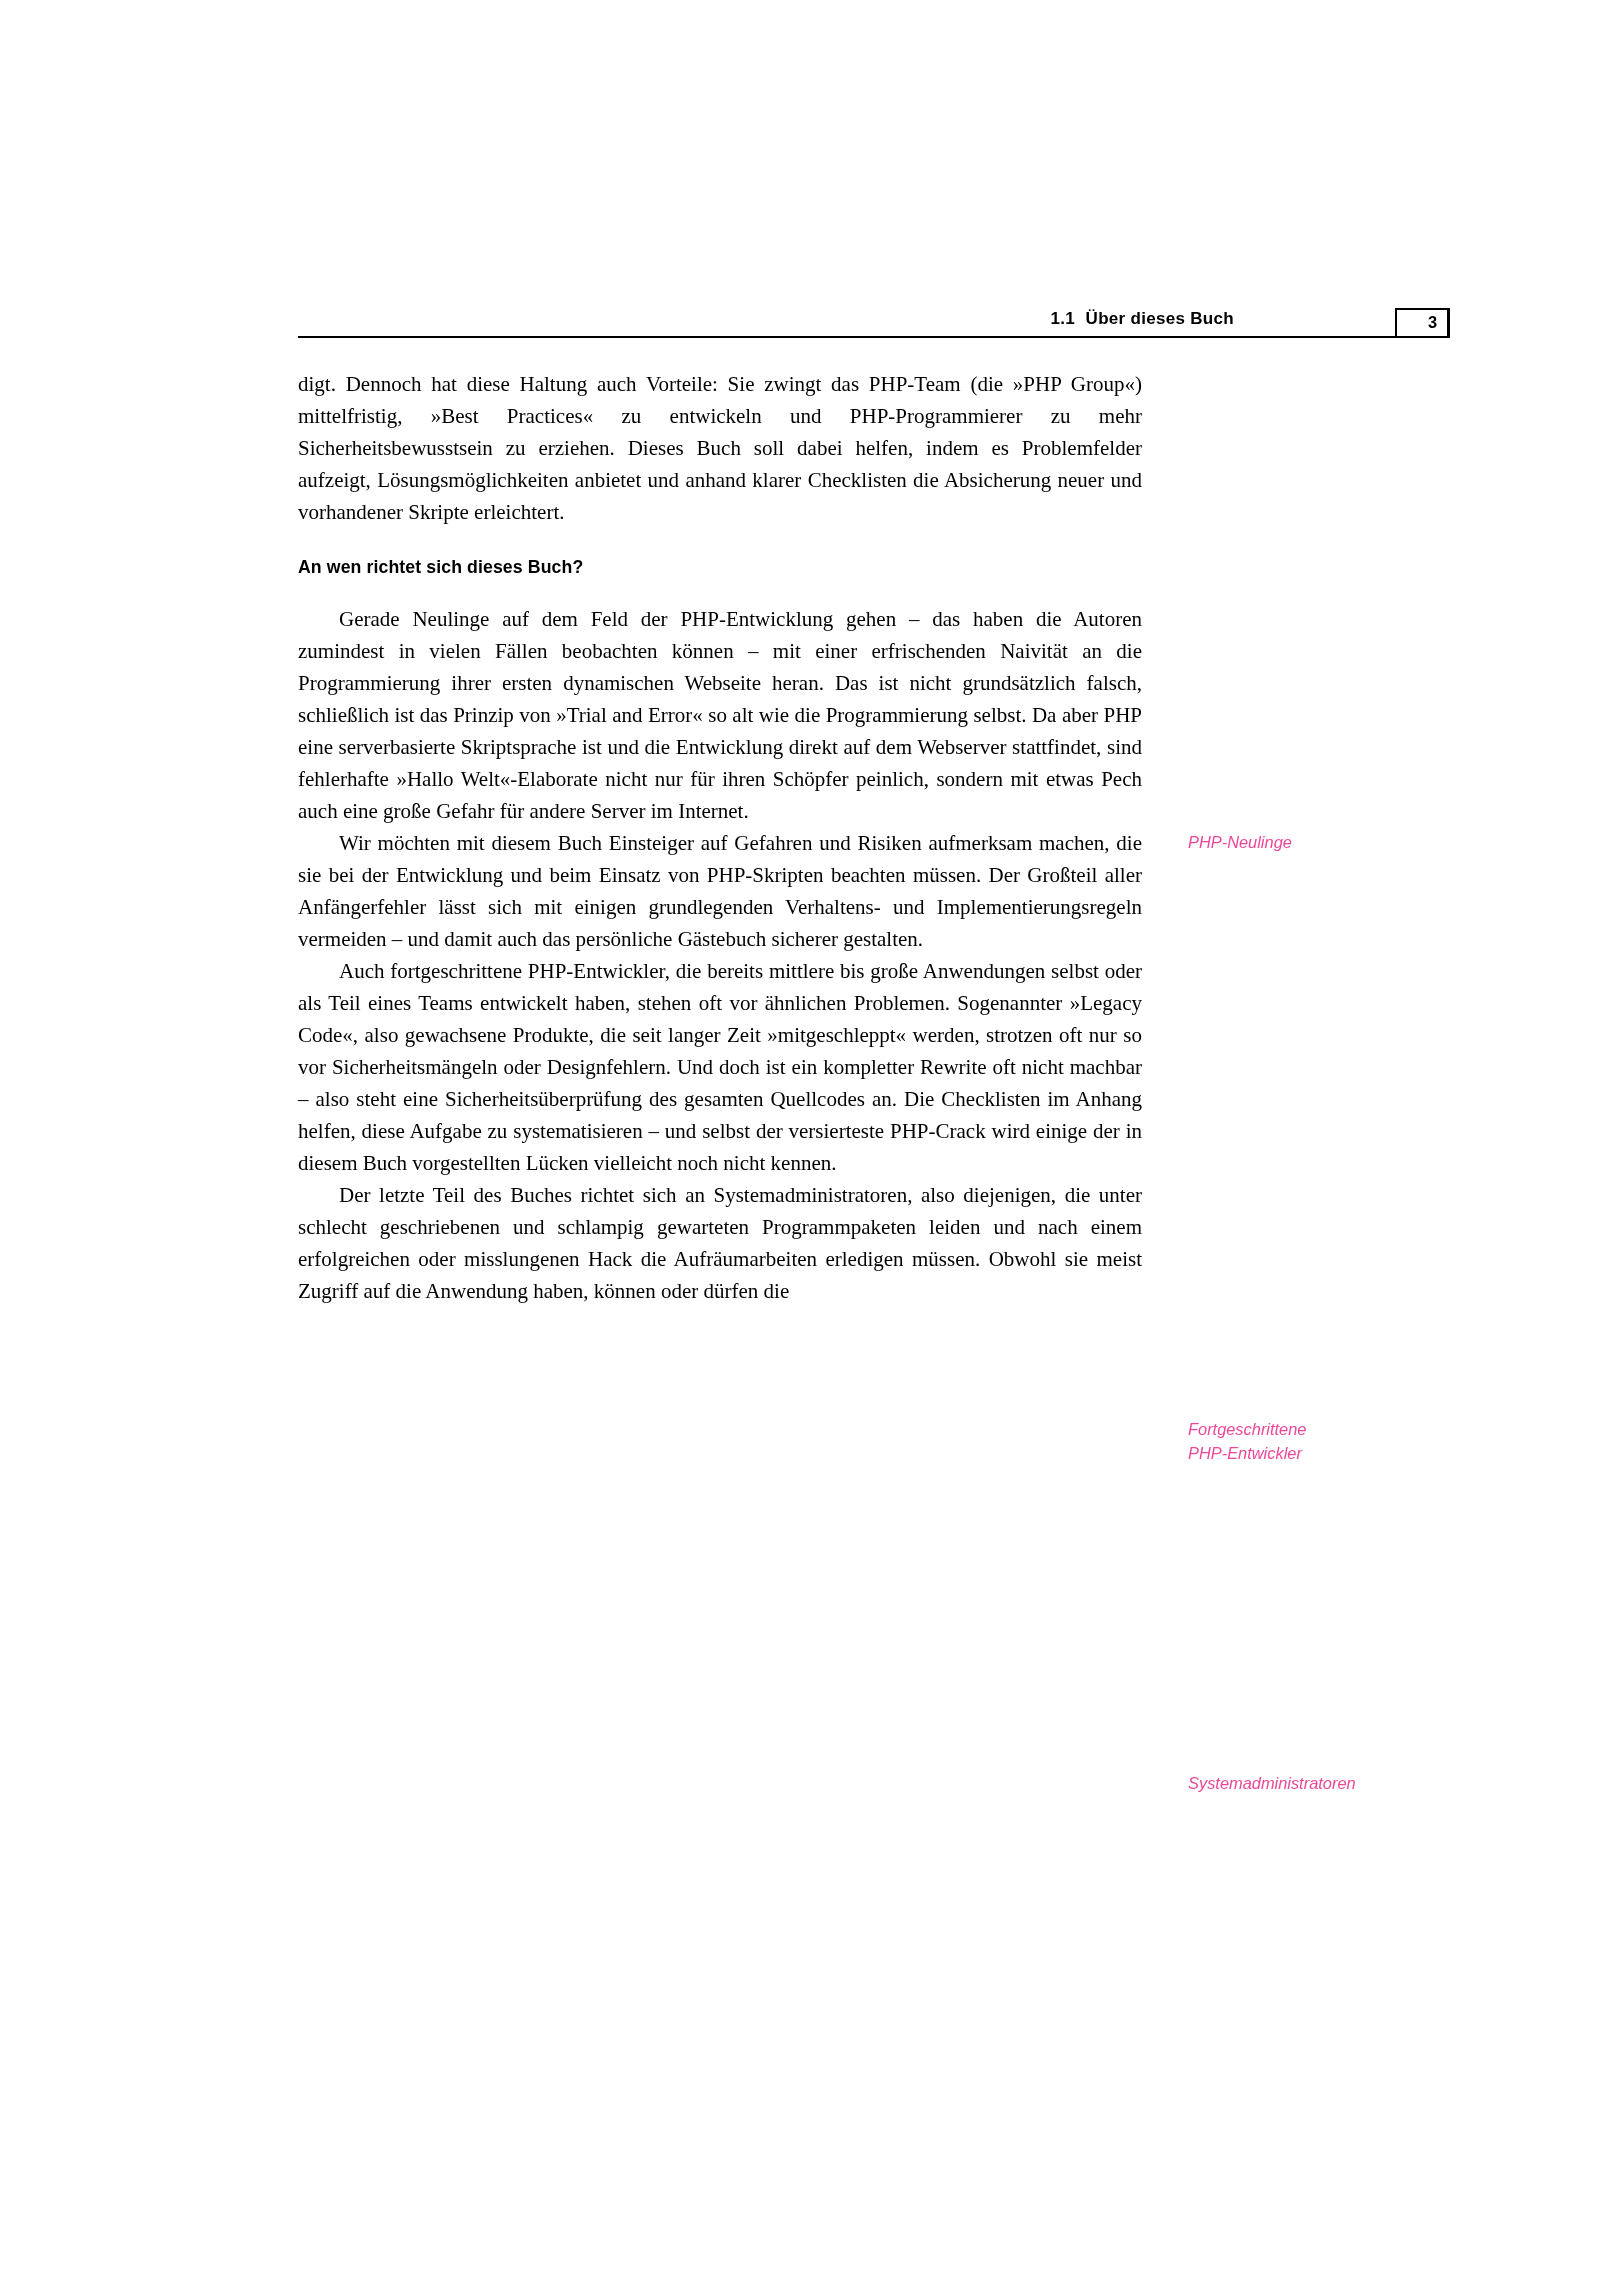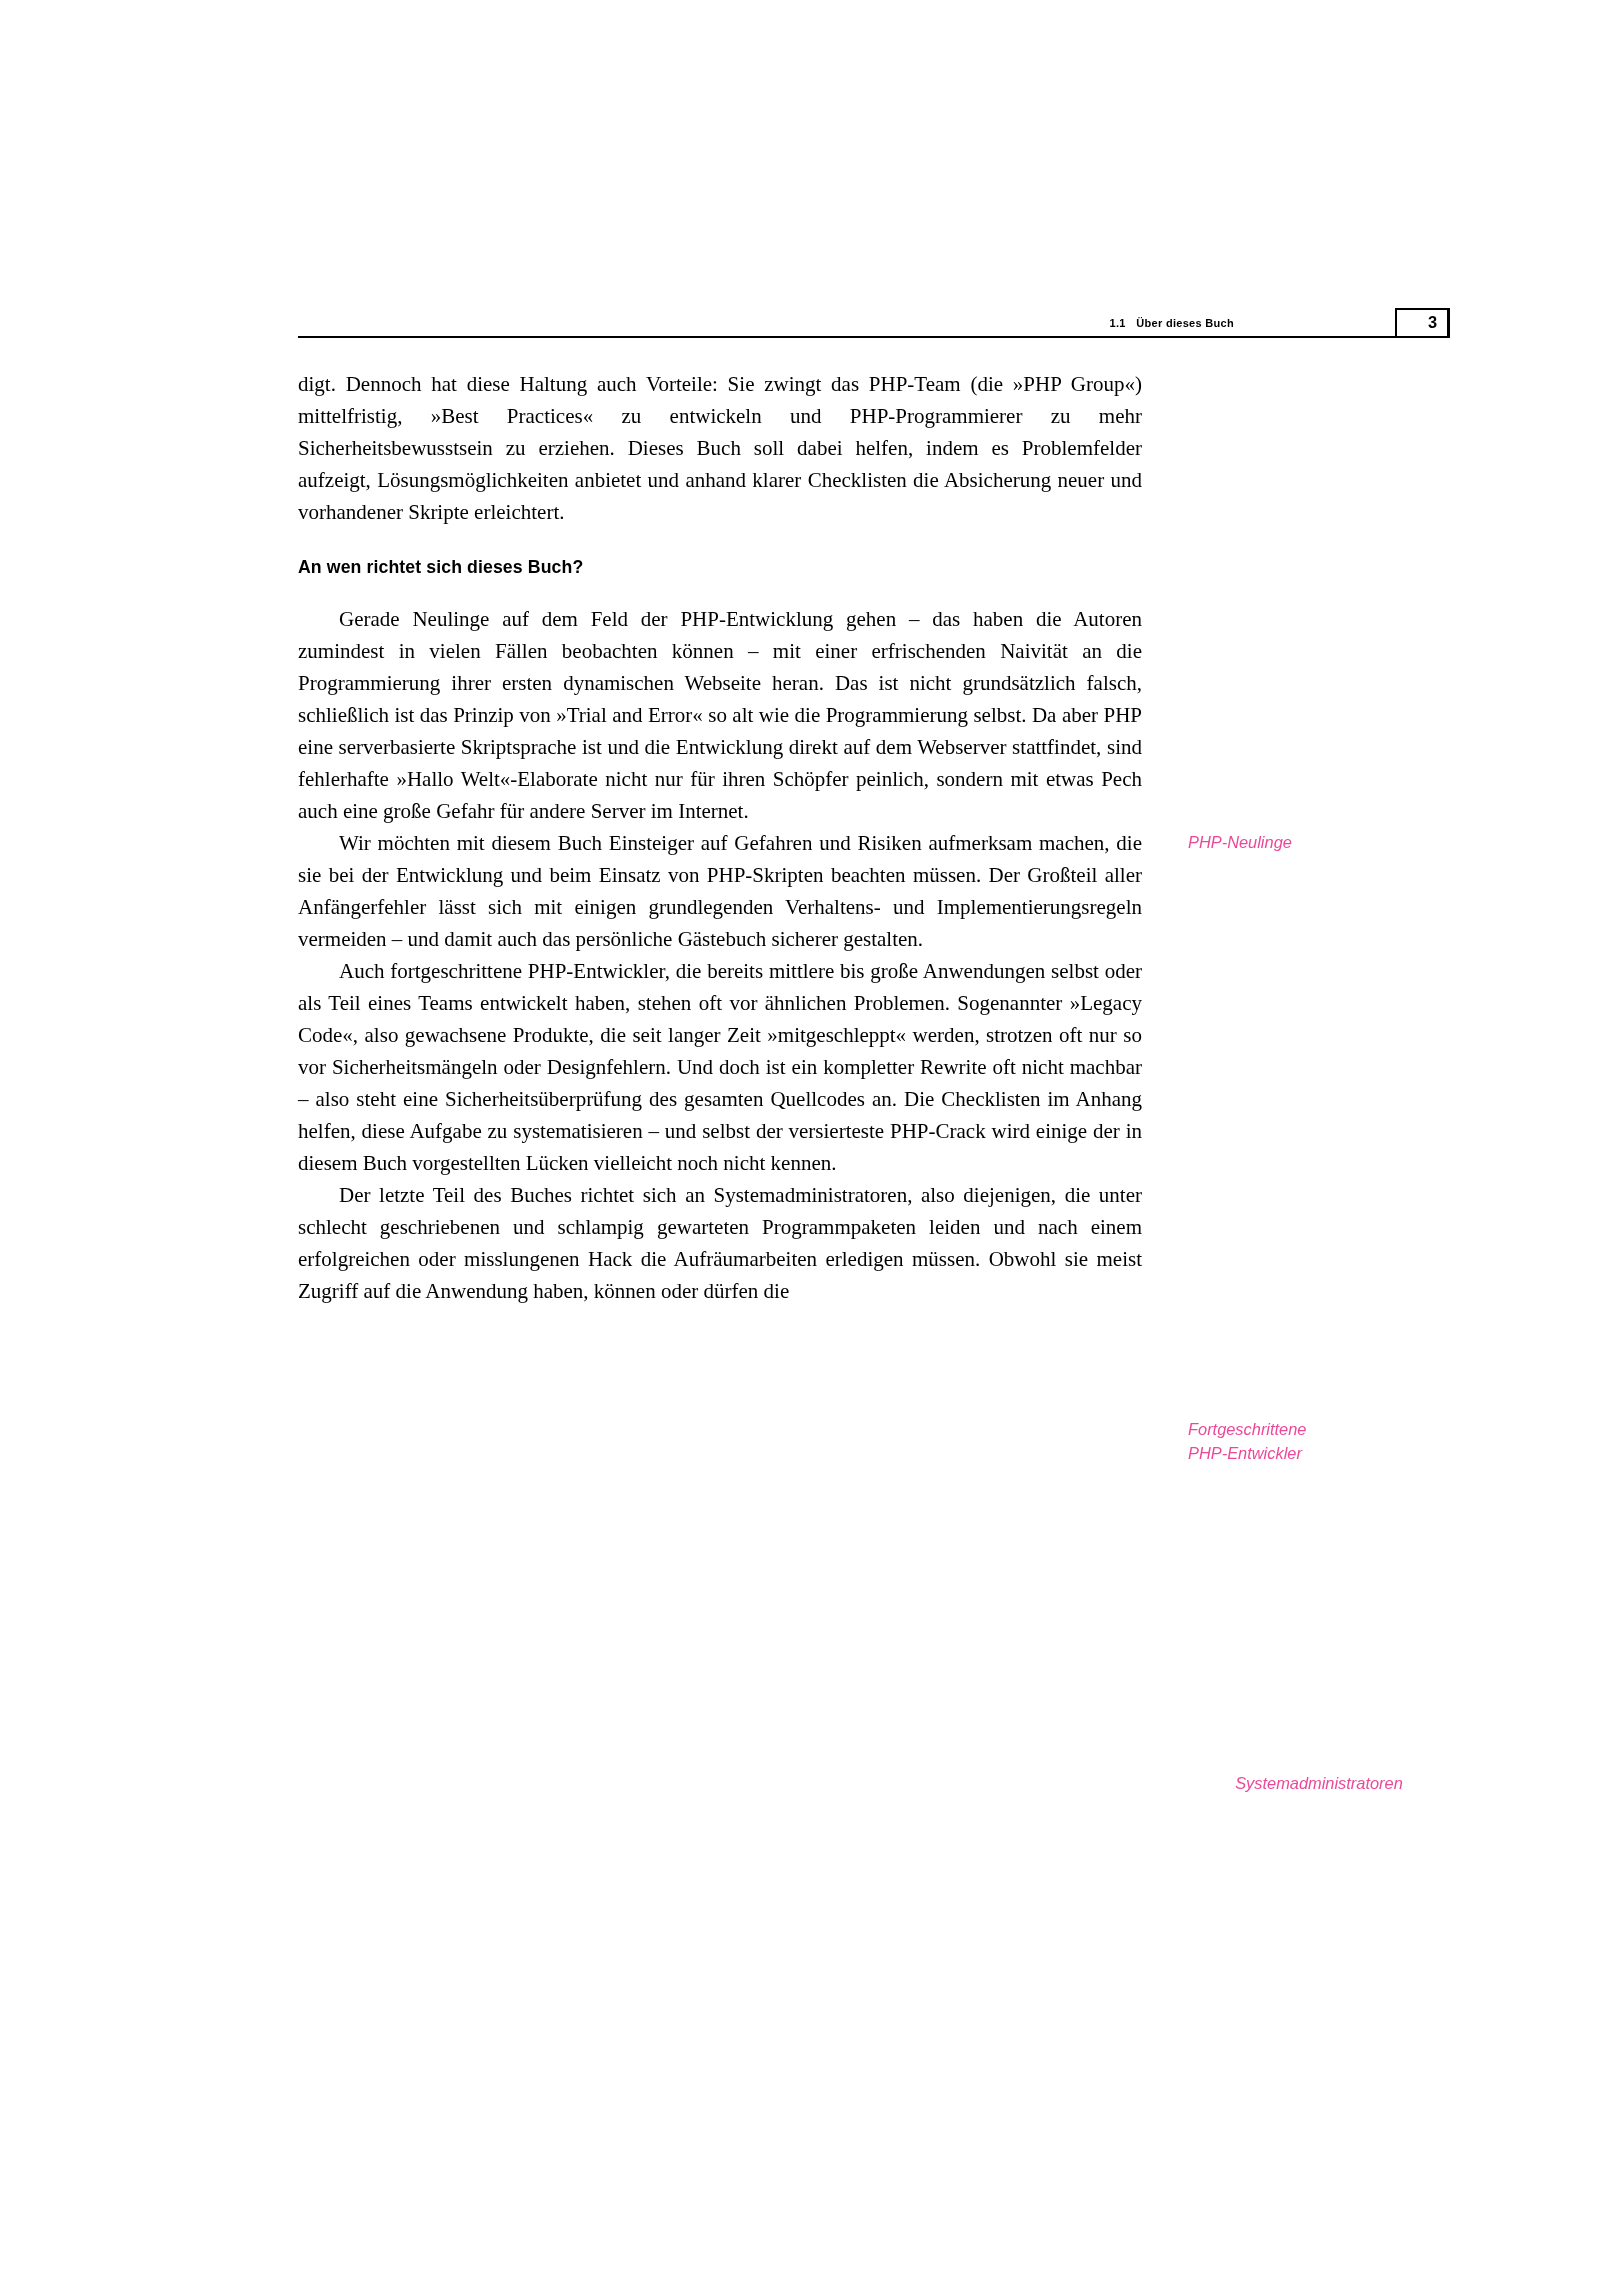--- a/index.html
+++ b/index.html
@@ -38,21 +38,21 @@
     bottom: 0;
     width: 1152px;
     height: 2px;
     background: #000000;
   }
   .header-text {
     position: absolute;
     right: 216px;
     bottom: 9.2px;
     font-family: "Liberation Sans", sans-serif;
-    font-size: 11px;
+    font-size: 17px;
     font-weight: bold;
     letter-spacing: 0.3px;
     white-space: nowrap;
   }
   .header-text .sect-num {
     margin-right: 10.5px;
   }
   .page-number-box {
     position: absolute;
     right: 0;
@@ -107,21 +107,21 @@
     left: 1188px;
     width: 262px;
     font-family: "Liberation Sans", sans-serif;
     font-style: italic;
     font-size: 16.4px;
     line-height: 24px;
     color: #ec4899;
   }
   .m1 { top: 830px; }
   .m2 { top: 1417px; }
-  .m3 { top: 1771px; text-align: center; }
+  .m3 { top: 1771px; }
 </style>
 </head>
 <body>
 
 <div class="page">
 
   <div class="header">
     <div class="header-text">
       <span class="sect-num">1.1</span><span>Über dieses Buch</span>
     </div>

